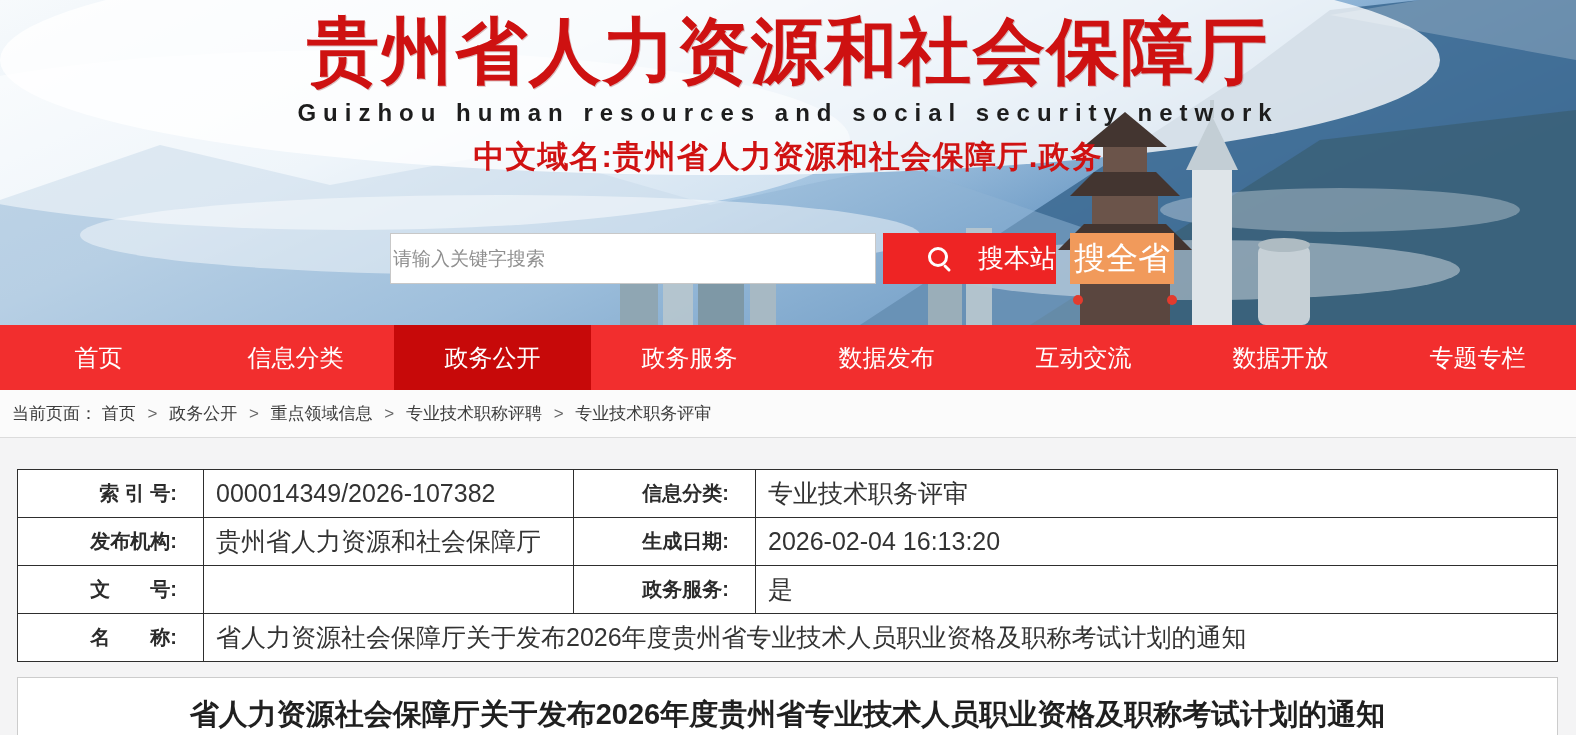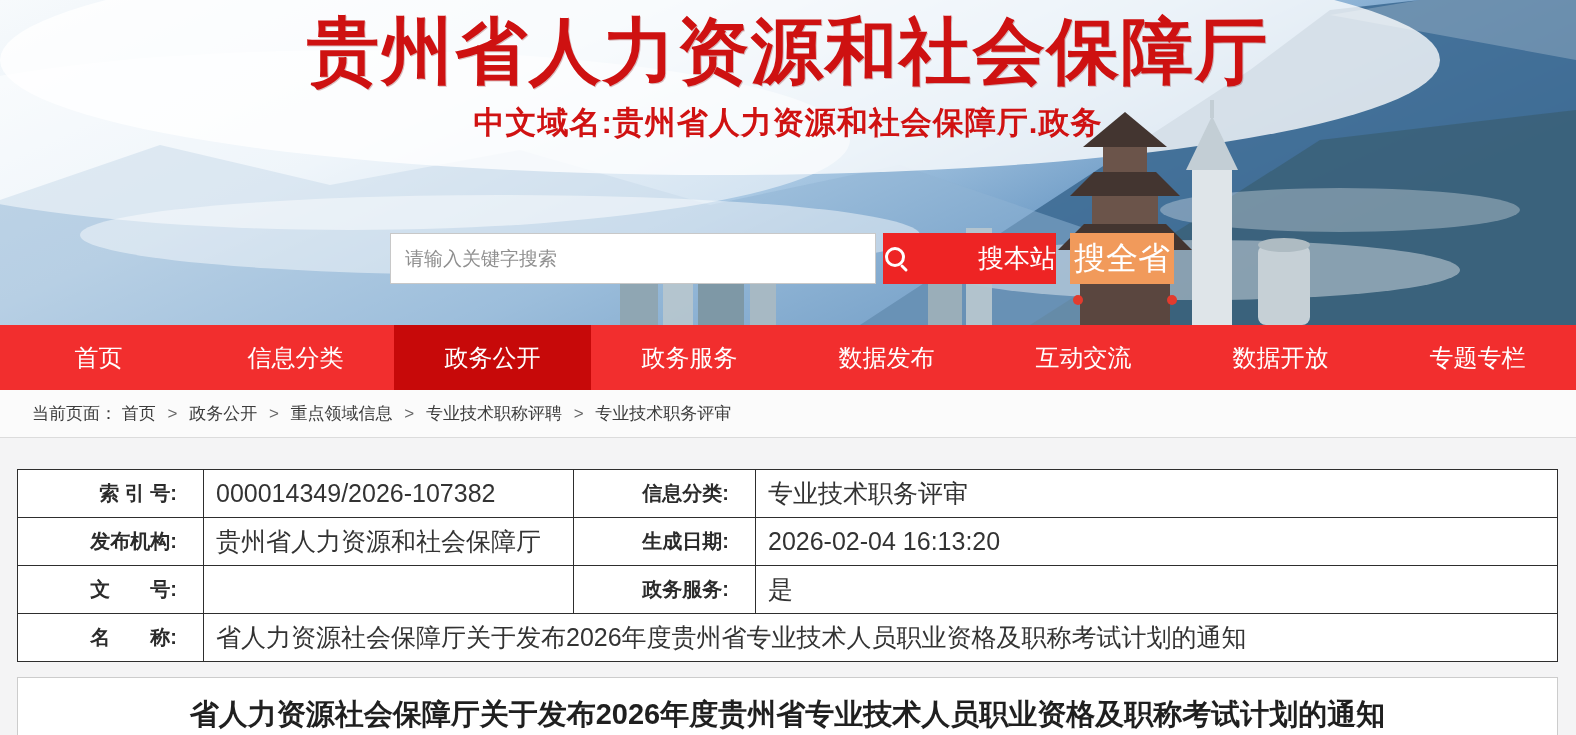--- a/index.html
+++ b/index.html
@@ -10,37 +10,37 @@
   .banner { position:relative; width:1576px; height:325px; overflow:hidden; background:#eaf2f8; }
   .banner-bg { position:absolute; inset:0; width:100%; height:100%; display:block; }
   .banner-text { position:absolute; top:0; left:0; width:100%; text-align:center; }
   .site-title { margin-top:10px; font-size:72px; font-weight:800; color:#ce1111;
     letter-spacing:2px; line-height:1.15; text-shadow:1px 1px 0 rgba(120,0,0,.25); }
   .site-sub-en { margin-top:6px; font-size:24px; font-weight:700; color:#1d1d1d; letter-spacing:7px; }
   .site-domain { margin-top:9px; font-size:31px; font-weight:800; color:#d01212; letter-spacing:1px; }
 
   .search-row { position:absolute; left:390px; top:233px; display:flex; align-items:stretch; height:51px; }
   .search-input { width:486px; height:51px; border:1px solid #c8c8c8; background:#fff;
-    font-size:19px; padding:0 14px; color:#333; outline:none; }
+    font-size:19px; padding:0 2px; color:#333; outline:none; }
   .search-input::placeholder { color:#8f8f8f; }
   .btn-site { margin-left:7px; width:173px; border:none; background:#ee2424; color:#fff;
-    font-size:26px; display:flex; align-items:center; justify-content:space-between; gap:24px; cursor:pointer;
+    font-size:26px; display:flex; align-items:center; justify-content:flex-end; gap:24px; cursor:pointer;
     font-family:inherit; }
   .btn-province { margin-left:14px; width:104px; border:none; background:#f19a5b; color:#fff;
     font-size:32px; cursor:pointer; font-family:inherit; }
 
   
   .mainnav { display:flex; width:1576px; height:65px; background:#f22e2e; }
   .nav-item { flex:1; text-align:center; line-height:65px; font-size:24px; color:#fff;
     text-decoration:none; cursor:pointer; }
   .nav-item.active { background:#c70909; }
 
   
   .breadcrumb { height:48px; line-height:47px; background:#fbfbfb; border-bottom:1px solid #dcdcdc;
-    padding-left:32px; font-size:17px; color:#3c3c3c; }
+    padding-left:12px; font-size:17px; color:#3c3c3c; }
   .breadcrumb a { color:#3c3c3c; text-decoration:none; cursor:pointer; }
   .breadcrumb .sep { color:#666; margin:0 7px; }
 
   
   .content { padding:31px 17px 0 17px; background:#f4f4f5; }
   table.meta { width:1541px; border-collapse:collapse; background:#fff; table-layout:fixed;padding-left:20px; }
   table.meta td { border:1px solid #2e2e2e; height:48px; font-size:25px; color:#333;
     padding:0 12px; overflow:hidden; white-space:nowrap; }
   table.meta td.lbl { width:186px; text-align:right; font-weight:bold; font-size:20px;
     color:#2b2b2b; padding-right:26px; }
@@ -109,20 +109,21 @@
     </g>
 
     <g>
       <rect x="1258" y="245" width="52" height="80" rx="8" fill="#c6d0d6"></rect>
       <ellipse cx="1284" cy="245" rx="26" ry="7" fill="#aebbc2"></ellipse>
     </g>
   </svg>
 
   <div class="banner-text">
     <h1 class="site-title">贵州省人力资源和社会保障厅</h1>
+    <div class="site-sub-en">Guizhou human resources and social security network</div>
     <div class="site-domain">中文域名:贵州省人力资源和社会保障厅.政务</div>
   </div>
 
   <div class="search-row">
     <input class="search-input" type="text" placeholder="请输入关键字搜索" style="">
     <button class="btn-site">
       <svg width="28" height="28" viewBox="0 0 28 28" aria-hidden="true">
         <circle cx="12" cy="12" r="8.5" fill="none" stroke="#ffffff" stroke-width="3"></circle>
         <line x1="19" y1="21" x2="23" y2="25" stroke="#ffffff" stroke-width="3" stroke-linecap="round"></line>
       </svg>

